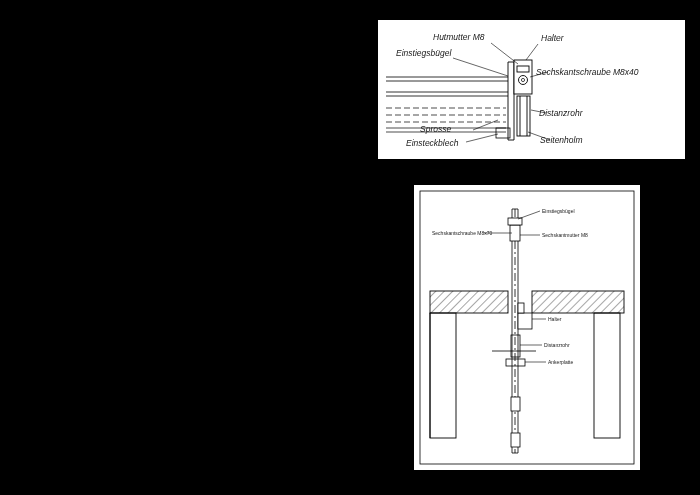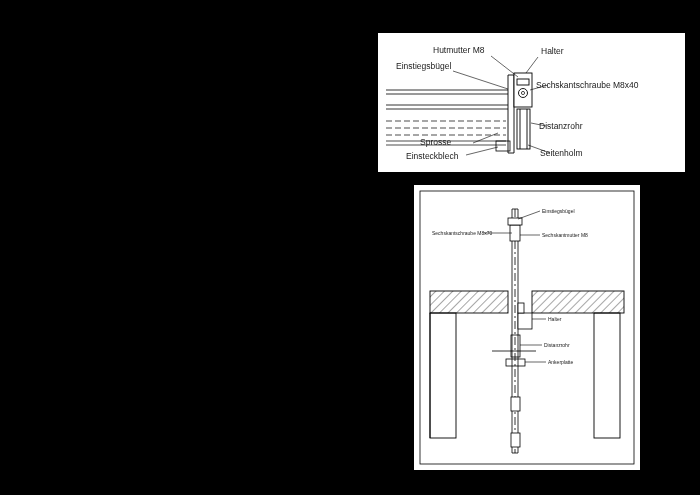--- a/index.html
+++ b/index.html
@@ -19,23 +19,24 @@
     position: absolute;
     background: #ffffff;
     border: 1px solid #000000;
     box-sizing: border-box;
     overflow: hidden;
   }
 
   
   #panel-top {
     left: 377px;
-    top: 32px;
+    top: 19px;
     width: 309px;
     height: 141px;
+    font-style: italic;
   }
 
   
   #panel-bottom {
     left: 413px;
     top: 184px;
     width: 228px;
     height: 287px;
   }
 

